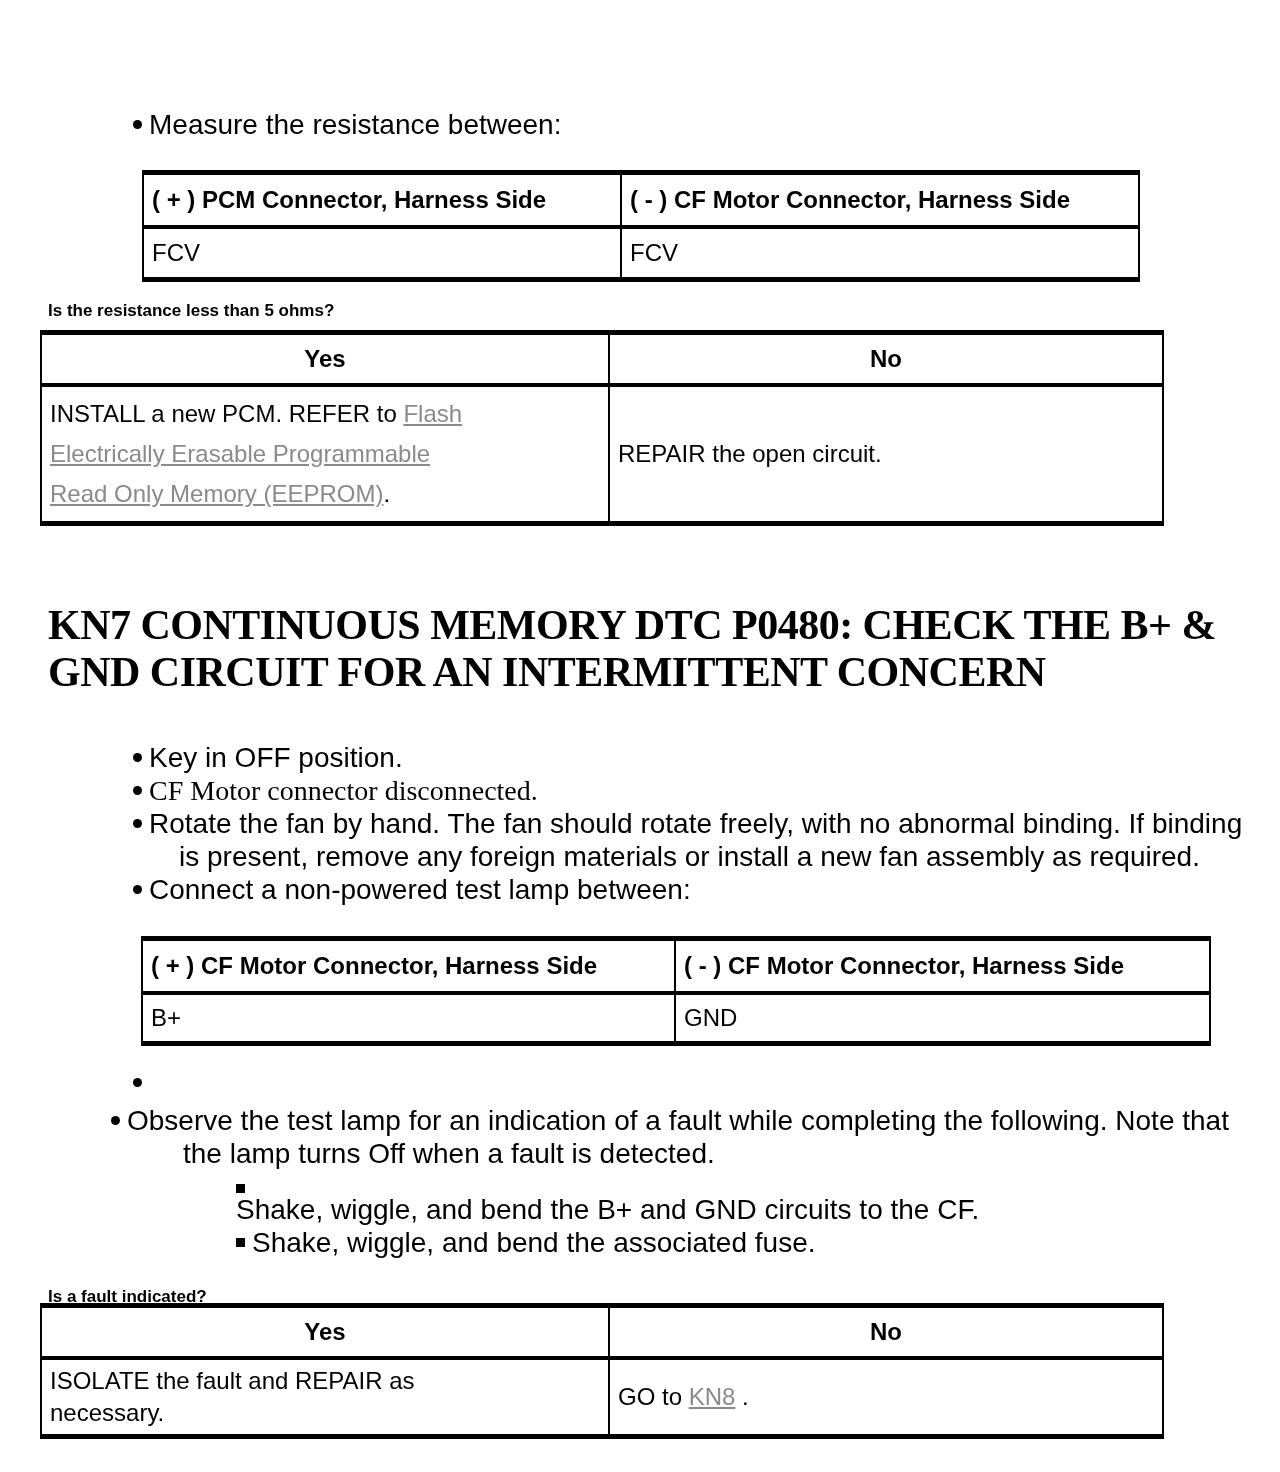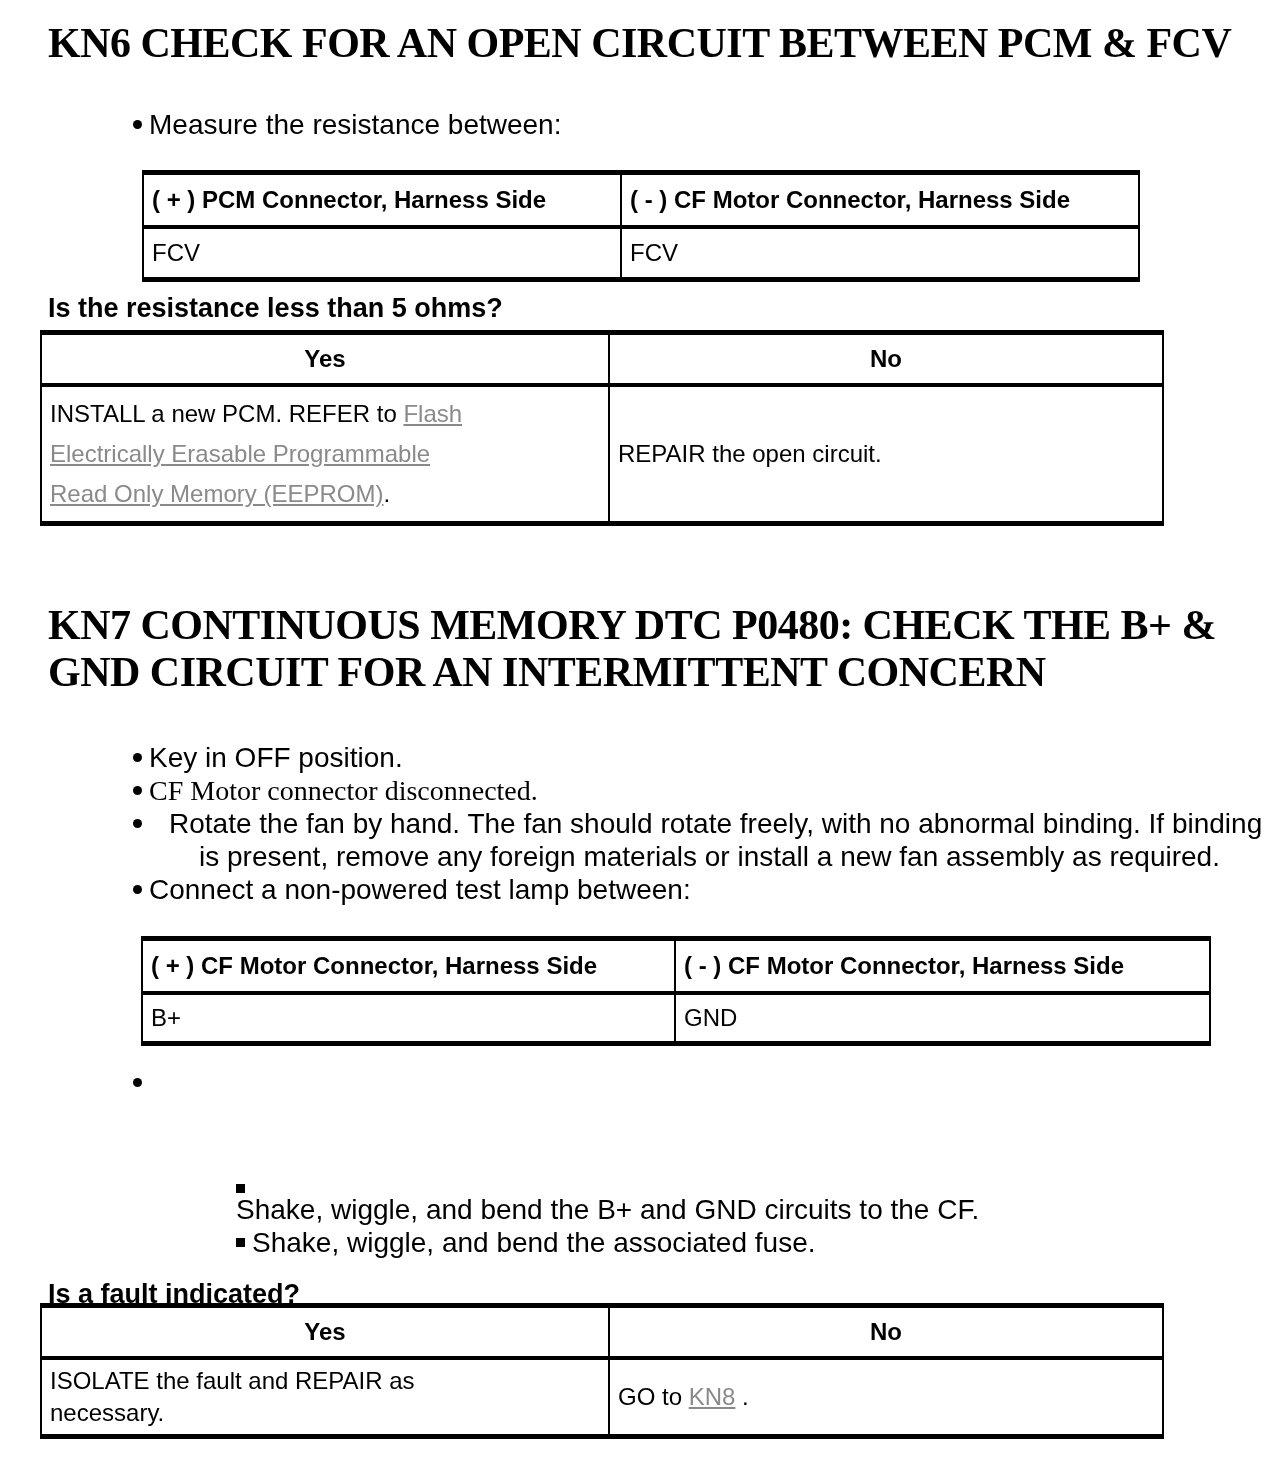--- a/index.html
+++ b/index.html
@@ -5,21 +5,21 @@
   html,body { margin:0; padding:0; background:#ffffff; }
   .page {
     position:relative; width:1280px; height:1472px; background:#ffffff;
     font-family:"Liberation Sans", sans-serif; color:#000000; overflow:hidden;
   }
   .heading {
     position:absolute; font-family:"Liberation Serif", serif; font-weight:bold;
     font-size:42px; line-height:47px; letter-spacing:-0.5px; white-space:nowrap;
   }
   .qtext {
-    position:absolute; font-size:27px; font-weight:bold; white-space:nowrap;
+    position:absolute; font-size:17px; font-weight:bold; white-space:nowrap;margin-top:8px;
   }
   .bullet-row { position:absolute; display:flex; font-size:28px; line-height:33px; }
   .blist { position:absolute; font-size:24px; line-height:33px; }
   .dot {
     width:9px; height:9px; background:#000; border-radius:50%;
     margin:12px 7px 0 0; flex:none;
   }
   .sq {
     width:9px; height:9px; background:#000;
     margin:12px 7px 0 0; flex:none;
@@ -42,21 +42,20 @@
     color:#8a8a8a; text-decoration:underline; cursor:pointer;
   }
   .yes-eeprom { line-height:40px; }
   .yes-iso { line-height:32px; }
 </style>
 </head>
 <body>
 
 <div class="page">
 
-  <div class="heading" style="left:48px; top:20px;">KN6 CHECK FOR AN OPEN CIRCUIT BETWEEN PCM &amp; FCV</div>
 
   <div class="bullet-row" style="left:133px; top:108px;">
     <span class="dot"></span>
     <div class="line">Measure the resistance between:</div>
   </div>
 
   <table class="dtable" style="left:142px; top:170px; width:996px;">
     <colgroup>
         <col style="width:478px">
         <col style="width:518px">
@@ -99,21 +98,21 @@
 
   <div class="blist" style="left:133px; top:741px;">
     <div class="bullet-row" style="position:static;">
       <span class="dot"></span>
       <div class="line">Key in OFF position.</div>
     </div>
     <div class="bullet-row" style="position:static;font-family:Liberation Serif, serif;">
       <span class="dot"></span>
       <div class="line">CF Motor connector disconnected.</div>
     </div>
-    <div class="bullet-row" style="position:static;gap:20px;">
+    <div class="bullet-row" style="position:static;">
       <span class="dot"></span>
       <div>
         <div class="line">Rotate the fan by hand. The fan should rotate freely, with no abnormal binding. If binding</div>
         <div class="cont-30">is present, remove any foreign materials or install a new fan assembly as required.</div>
       </div>
     </div>
     <div class="bullet-row" style="position:static;">
       <span class="dot"></span>
       <div class="line">Connect a non-powered test lamp between:</div>
     </div>
@@ -133,20 +132,27 @@
       <td style="height:46px;">B+</td>
       <td>GND</td>
     </tr>
   </tbody>
     </table>
 
   <div class="bullet-row" style="left:133px; top:1066px;">
     <span class="dot"></span>
   </div>
 
+  <div class="bullet-row" style="left:111px; top:1104px;">
+    <span class="dot"></span>
+    <div>
+      <div class="line">Observe the test lamp for an indication of a fault while completing the following. Note that</div>
+      <div class="cont-56">the lamp turns Off when a fault is detected.</div>
+    </div>
+  </div>
 
   <div class="blist" style="left:236px; top:1172px;">
     <div class="bullet-row" style="position:static;flex-direction:column;">
       <span class="sq"></span>
       <div class="line">Shake, wiggle, and bend the B+ and GND circuits to the CF.</div>
     </div>
     <div class="bullet-row" style="position:static;">
       <span class="sq"></span>
       <div class="line">Shake, wiggle, and bend the associated fuse.</div>
     </div>

